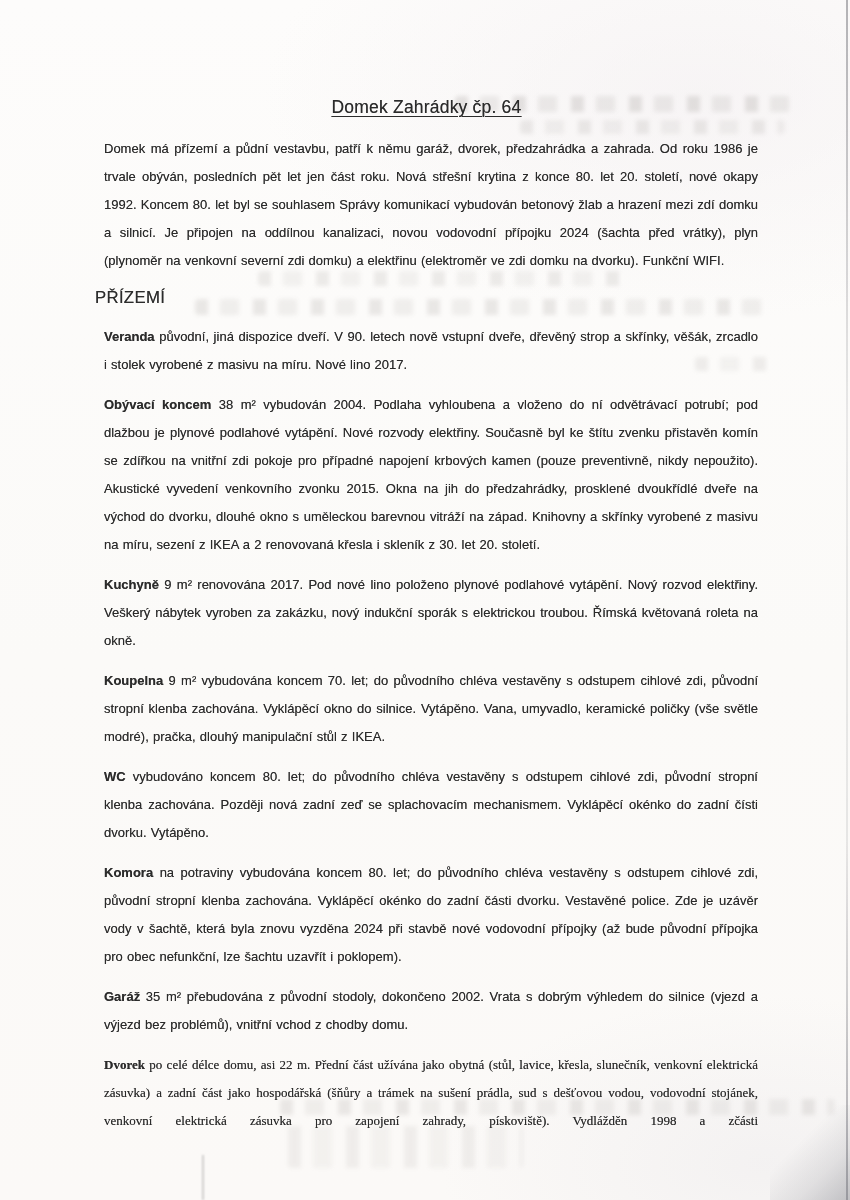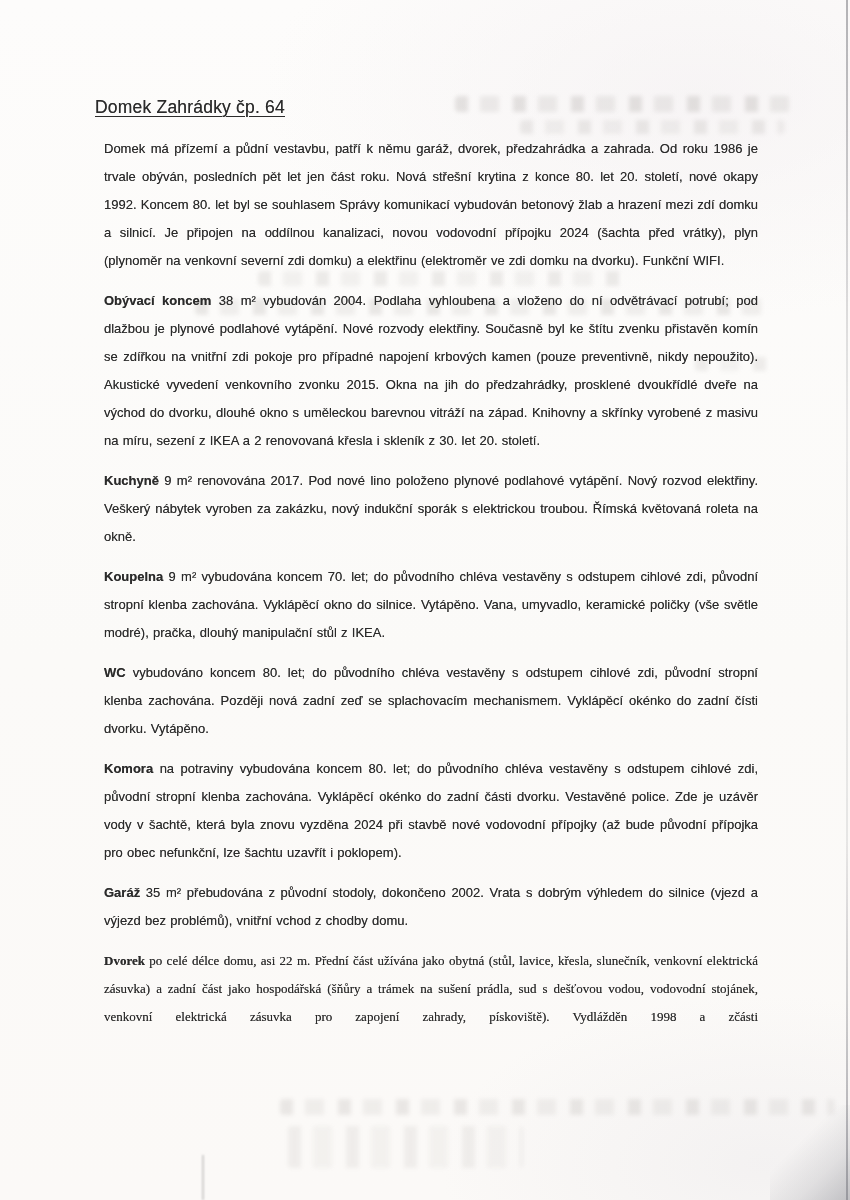--- a/index.html
+++ b/index.html
@@ -27,20 +27,21 @@
     text-shadow: 0 0 0.5px rgba(43,43,43,0.65);
   }
   .doc-title {
     font-size: 17.5px;
     font-weight: normal;
     letter-spacing: 0.2px;
     text-decoration: underline;
     text-underline-offset: 3px;
     text-decoration-thickness: 1.4px;
     margin: 0 0 17px 0;
+    text-align: center;
   }
   .para {
     font-size: 13px;
     line-height: 28px;
     text-align: justify;
     word-spacing: 0.6px;
     hyphens: none;
     margin: 0 0 12px 9px;
   }
   .section-heading {
@@ -106,21 +107,26 @@
   <div class="artifact streak"></div>
   <div class="artifact edge-line"></div>
   <div class="artifact corner-shadow"></div>
 
   <div class="content">
 
     <h1 class="doc-title">Domek Zahrádky čp. 64</h1>
 
     <p class="para">Domek má přízemí a půdní vestavbu, patří k němu garáž, dvorek, předzahrádka a zahrada. Od roku 1986 je trvale obýván, posledních pět let jen část roku. Nová střešní krytina z konce 80. let 20. století, nové okapy 1992. Koncem 80. let byl se souhlasem Správy komunikací vybudován betonový žlab a hrazení mezi zdí domku a silnicí. Je připojen na oddílnou kanalizaci, novou vodovodní přípojku 2024 (šachta před vrátky), plyn (plynoměr na venkovní severní zdi domku) a elektřinu (elektroměr ve zdi domku na dvorku). Funkční WIFI.</p>
 
+    <p class="section-heading">PŘÍZEMÍ</p>
 
+    <p class="para">
+      <span class="lead">Veranda</span>
+      <span>původní, jiná dispozice dveří. V 90. letech nově vstupní dveře, dřevěný strop a skřínky, věšák, zrcadlo i stolek vyrobené z masivu na míru. Nové lino 2017.</span>
+    </p>
 
     <p class="para">
       <span class="lead">Obývací koncem</span>
       <span>38 m² vybudován 2004. Podlaha vyhloubena a vloženo do ní odvětrávací potrubí; pod dlažbou je plynové podlahové vytápění. Nové rozvody elektřiny. Současně byl ke štítu zvenku přistavěn komín se zdířkou na vnitřní zdi pokoje pro případné napojení krbových kamen (pouze preventivně, nikdy nepoužito). Akustické vyvedení venkovního zvonku 2015. Okna na jih do předzahrádky, prosklené dvoukřídlé dveře na východ do dvorku, dlouhé okno s uměleckou barevnou vitráží na západ. Knihovny a skřínky vyrobené z masivu na míru, sezení z IKEA a 2 renovovaná křesla i skleník z 30. let 20. století.</span>
     </p>
 
     <p class="para">
       <span class="lead">Kuchyně</span>
       <span>9 m² renovována 2017. Pod nové lino položeno plynové podlahové vytápění. Nový rozvod elektřiny. Veškerý nábytek vyroben za zakázku, nový indukční sporák s elektrickou troubou. Římská květovaná roleta na okně.</span>
     </p>

